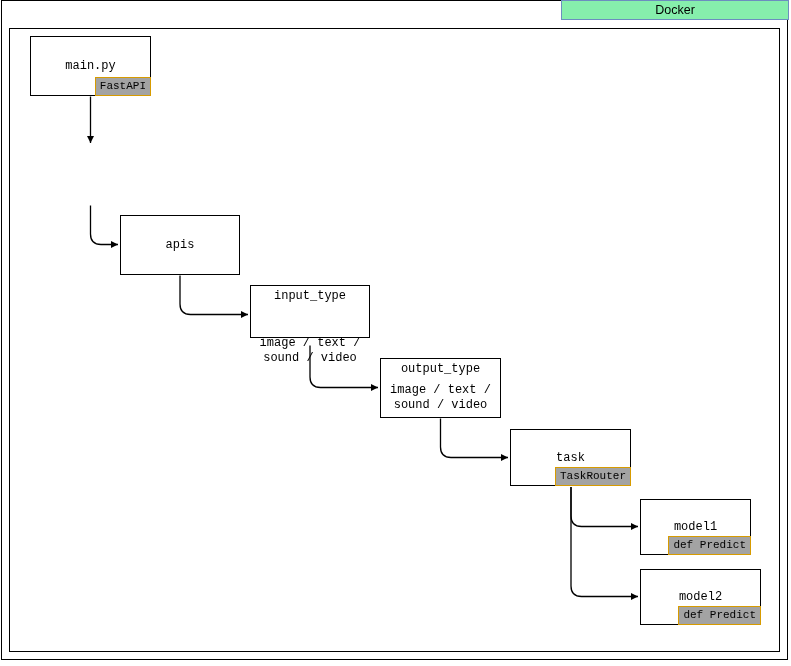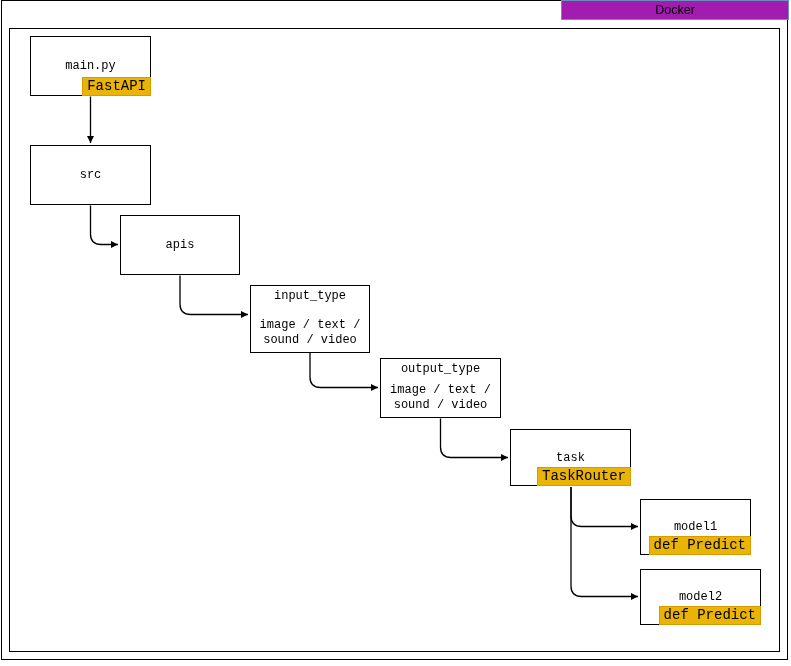--- a/index.html
+++ b/index.html
@@ -32,21 +32,21 @@
     position: absolute;
     left: 9px; top: 28px;
     width: 771px; height: 624px;
     border: 1.5px solid #000000;
     background: #ffffff;
   }
 
   
   .blue-label {
     position: absolute;
-    background: #a21caf;
+    background: #86efac;
     border: 1px solid #6c8ebf;
     display: flex;
     align-items: center;
     justify-content: center;
     font-size: 12.5px;
     z-index: 6;
   }
   .docker-label  { left: 561px; top: 0px;  width: 228px; height: 20px; }
   .uvicorn-label { left: 556px; top: 24px; width: 225px; height: 23px; }
 
@@ -76,34 +76,34 @@
     margin-bottom: 4px;
     width: 114px;
     line-height: 15px;
     text-align: center;
   }
 
   .badge {
     position: absolute;
     right: -1px;
     bottom: -1px;
-    background: #eab308;
+    background: #a3a3a3;
     border: 1.5px solid #d79b00;
-    font-size: 14px;
+    font-size: 11px;
     line-height: 17px;
     padding: 0 4px;
     white-space: nowrap;
     z-index: 5;
     margin-left: 30px;
   }
 
   #n-main   { left: 30px;  top: 36px;  width: 121px; height: 60px; }
   #n-src    { left: 30px;  top: 145px; width: 121px; height: 60px; }
   #n-apis   { left: 120px; top: 215px; width: 120px; height: 60px; }
-  #n-input  { left: 250px; top: 285px; width: 120px; height: 68px; }
+  #n-input  { left: 250px; top: 285px; width: 120px; height: 53px; gap: 32px; }
   #n-output { left: 380px; top: 358px; width: 121px; height: 60px; }
   #n-task   { left: 510px; top: 429px; width: 121px; height: 57px; }
   #n-model1 { left: 640px; top: 499px; width: 111px; height: 56px; }
   #n-model2 { left: 640px; top: 569px; width: 121px; height: 56px; }
 
   svg.edges {
     position: absolute;
     left: 0; top: 0;
     width: 791px; height: 666px;
     z-index: 3;
@@ -140,23 +140,20 @@
     <path marker-end="url(#arrow)" d="M 440.5 418.5 V 447 Q 440.5 457.5 451 457.5 H 508"></path>
     <path marker-end="url(#arrow)" d="M 571 487 V 516 Q 571 526.5 581.5 526.5 H 638"></path>
     <path marker-end="url(#arrow)" d="M 571 487 V 586 Q 571 596.5 581.5 596.5 H 638"></path>
   </svg>
 
   <div class="node center" id="n-main">
     <span>main.py</span>
     <span class="badge">FastAPI</span>
   </div>
 
-  <div class="node center" id="n-src">
-    <span>src</span>
-  </div>
 
   <div class="node center" id="n-apis">
     <span>apis</span>
   </div>
 
   <div class="node col" id="n-input">
     <div class="node-title">input_type</div>
     <div class="node-body">image / text / sound / video</div>
   </div>
 

